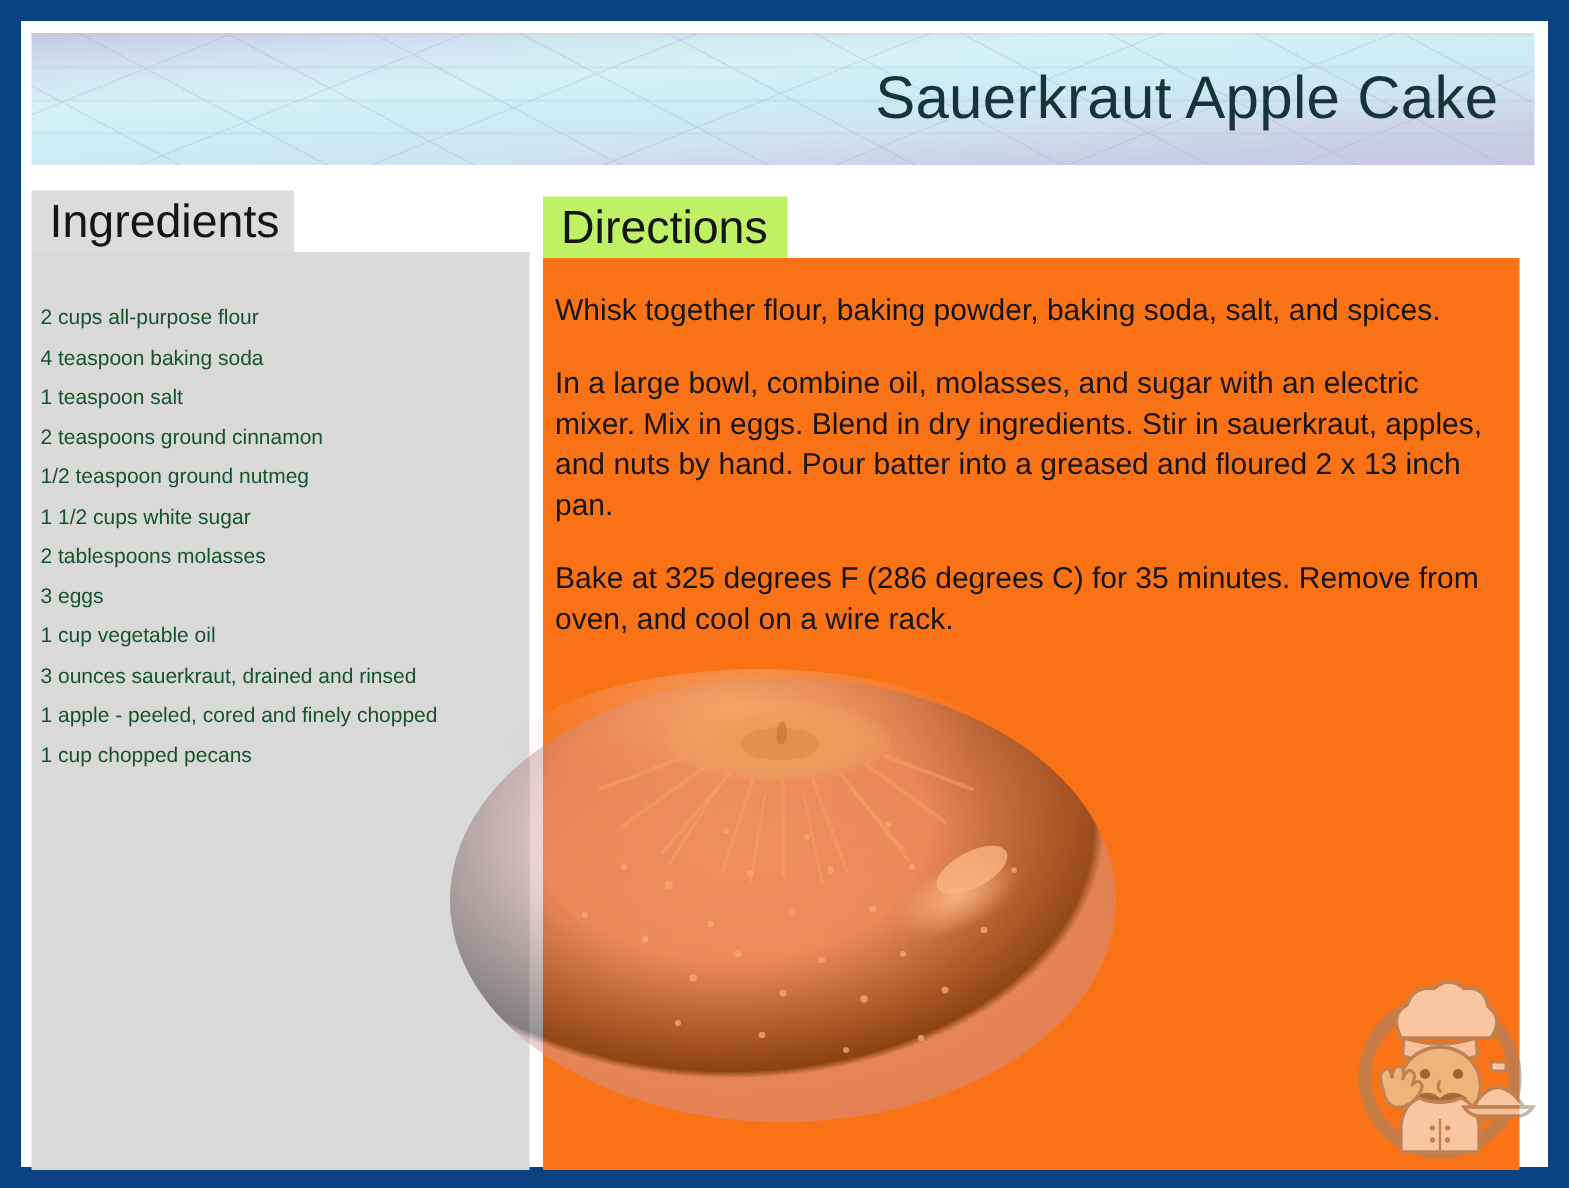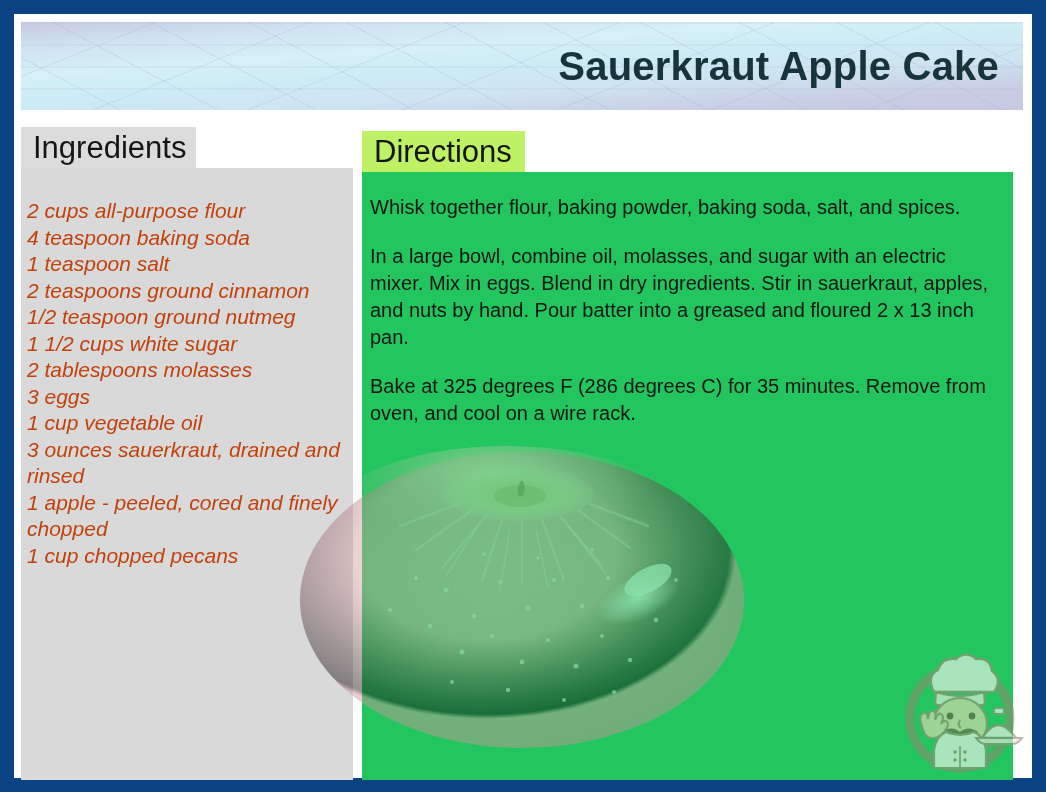--- a/index.html
+++ b/index.html
@@ -58,21 +58,20 @@
       ),
       linear-gradient(176deg,
         #c7c9e2 0%,
         #cfe2f0 16%,
         #d6f1f7 34%,
         #ccecf5 50%,
         #cfe4f1 66%,
         #c9cde4 86%,
         #c6c9e1 100%);
     overflow: hidden;
-    font-weight: bold;
   }
   .banner-title {
     position: absolute;
     right: 24px;
     top: 50%;
     transform: translateY(-50%);
     font-size: 40px;
     color: #16343a;
     letter-spacing: 0.2px;
     white-space: nowrap;
@@ -95,33 +94,32 @@
     position: absolute;
     overflow: hidden;
   }
 
   
   #ing-head  { left: 21px;  top: 127px; width: 175px; height: 41px; background:#dcdcdc; }
   #ing-body  { left: 21px;  top: 168px; width: 332px; height: 612px; background: #d9d9d9; }
 
   
   #dir-head  { left: 362px; top: 131px; width: 163px; height: 41px; background:#bef264; }
-  #dir-body  { left: 362px; top: 172px; width: 651px; height: 608px; background: #22c55e; }
+  #dir-body  { left: 362px; top: 172px; width: 651px; height: 608px; background: #f97316; }
 
   .ing-list {
     margin: 0;
     padding: 30px 6px 0 6px;
     list-style: none;
   }
   .ing-list li {
-    font-size: 21px;
+    font-size: 14px;
     line-height: 26.5px;
-    color: #c2410c;
+    color: #14532d;
     white-space: normal;
-    font-style: italic;
   }
 
   .dir-text { padding: 22px 16px 0 8px; }
   .dir-text p {
     margin: 0 0 22px 0;
     font-size: 20px;
     line-height: 27px;
     color: #161616;
   }
 

